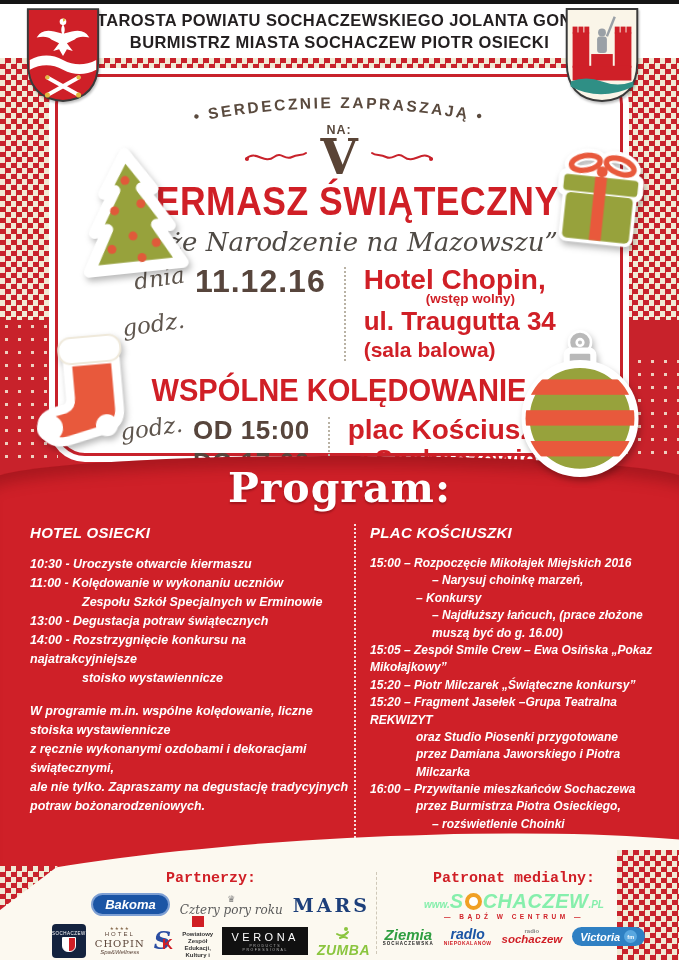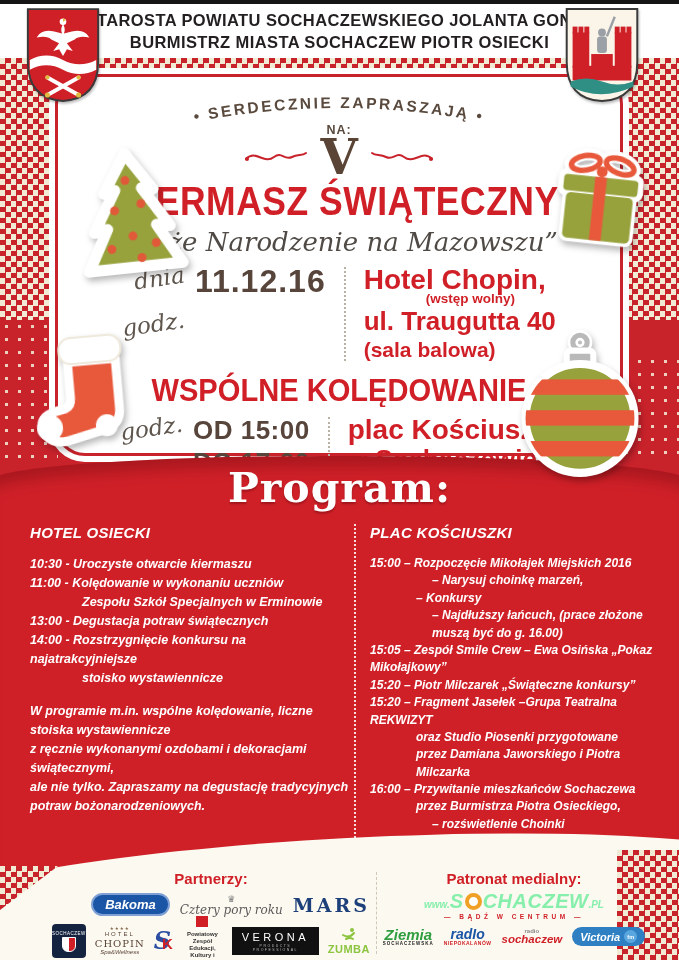--- a/index.html
+++ b/index.html
@@ -79,21 +79,21 @@
   
   .swoosh{position:absolute;left:-90px;top:838px;width:880px;height:110px;background:#fcf9f0;
     border-radius:50%;transform:rotate(-3deg);z-index:3;}
   .footer-band{position:absolute;left:0;top:868px;width:100%;height:92px;background:#fcf9f0;z-index:3;}
   .corner{z-index:4;position:absolute;}
   .corner-left{left:0;top:866px;width:58px;height:44px;clip-path:polygon(0 0,100% 0,0 100%);}
   .corner-right{left:617px;top:850px;width:62px;height:110px;}
   .foot-div{position:absolute;left:376px;top:872px;height:82px;border-left:1px dashed #cfc8b8;z-index:4;}
   .partners{position:absolute;left:52px;top:870px;width:318px;z-index:5;text-align:center;}
   .media{position:absolute;left:388px;top:870px;width:252px;z-index:5;text-align:center;}
-  .foot-heading{font-family:Liberation Sans, sans-serif;font-weight:bold;color:#d01f26;font-size:15px;}
+  .foot-heading{font-family:Liberation Mono, monospace;font-weight:bold;color:#d01f26;font-size:15px;}
   .p-row1{display:flex;justify-content:flex-end;align-items:flex-end;gap:10px;margin-top:3px;height:26px;}
   .p-row2{display:flex;justify-content:center;align-items:center;gap:9px;margin-top:5px;height:40px;}
   .badge-bakoma{background:#1b55a5;color:#fff;font-weight:800;font-style:italic;font-size:13px;
     border-radius:14px;padding:2px 12px;border:2px solid #7ea0d4;}
   .badge-cztery{font-family:"DejaVu Serif",serif;font-style:italic;font-size:12px;color:#5a5a5a;line-height:1;}
   .badge-cztery .crown{display:block;font-size:9px;color:#7a7a7a;font-style:normal;}
   .badge-mars{font-family:"DejaVu Serif",serif;font-size:19px;font-weight:bold;color:#1d3f7a;letter-spacing:3px;}
   .badge-club{width:36px;height:34px;background:#14233f;border-radius:4px;color:#fff;
     display:flex;flex-direction:column;align-items:center;justify-content:center;gap:1px;}
   .badge-club .t{font-size:4.5px;letter-spacing:.5px;}
@@ -108,21 +108,21 @@
   .badge-ck .s{font-family:"DejaVu Serif",serif;font-style:italic;font-weight:bold;font-size:24px;color:#2b4ea2;}
   .badge-ck .k{font-weight:800;font-size:15px;color:#d01f26;margin-left:-9px;}
   .badge-pzeks{line-height:1.2;color:#333;}
   .badge-pzeks .sq{width:12px;height:14px;background:#d01f26;margin:0 auto 1px;
     box-shadow:inset 0 -3px 0 #fff, inset 0 -5px 0 #d01f26;}
   .badge-pzeks .l{font-size:6px;font-weight:700;}
   .badge-verona{background:#111;color:#fff;padding:4px 9px 3px;line-height:1.2;text-align:center;}
   .badge-verona .v{font-size:11px;letter-spacing:3.5px;}
   .badge-verona .vs{font-size:3.5px;letter-spacing:1.5px;color:#bbb;}
   .badge-zumba{color:#8bc53f;line-height:1;}
-  .badge-zumba .z{font-weight:800;font-size:11px;letter-spacing:.5px;}
+  .badge-zumba .z{font-weight:800;font-size:14px;letter-spacing:.5px;font-style:italic;}
   .site-logo{margin-top:4px;color:#86efac;font-weight:800;line-height:1;font-style:italic;}
   .site-logo .sm{font-size:10px;}
   .site-logo .lg{font-size:20px;letter-spacing:.5px;}
   .o-ring{display:inline-block;width:9px;height:9px;border-radius:50%;border:4px solid #f0a024;
     background:#fff;vertical-align:-2px;margin:0 1px;}
   .site-tag{font-size:6.5px;letter-spacing:3.5px;color:#d01f26;font-weight:700;margin-top:2px;}
   .m-row{display:flex;justify-content:center;align-items:center;gap:10px;margin-top:7px;}
   .badge-ziemia{line-height:1;}
   .badge-ziemia .z{font-weight:800;font-style:italic;font-size:15px;color:#2f9e41;}
   .badge-ziemia .zs{font-size:4.5px;letter-spacing:1px;color:#222;font-weight:700;}
@@ -219,21 +219,21 @@
     <div class="info">
       <div class="when-grid">
         <div class="lbl">dnia</div>
         <div class="date-val">11.12.16</div>
         <div class="lbl lbl-godz">godz.</div>
       </div>
       <div class="divider"></div>
       <div class="place">
         <div class="place-main">Hotel Chopin,</div>
         <div class="place-note">(wstęp wolny)</div>
-        <div class="place-sub">ul. Traugutta 40</div>
+        <div class="place-sub">ul. Traugutta 34</div>
         <div class="place-sub2">(sala balowa)</div>
       </div>
     </div>
 
     <div class="carol-title">WSPÓLNE KOLĘDOWANIE</div>
     <div class="info">
       <div class="when-grid">
         <div class="lbl">godz.</div>
         <div class="time-val">
           <div>OD 15:00</div>

